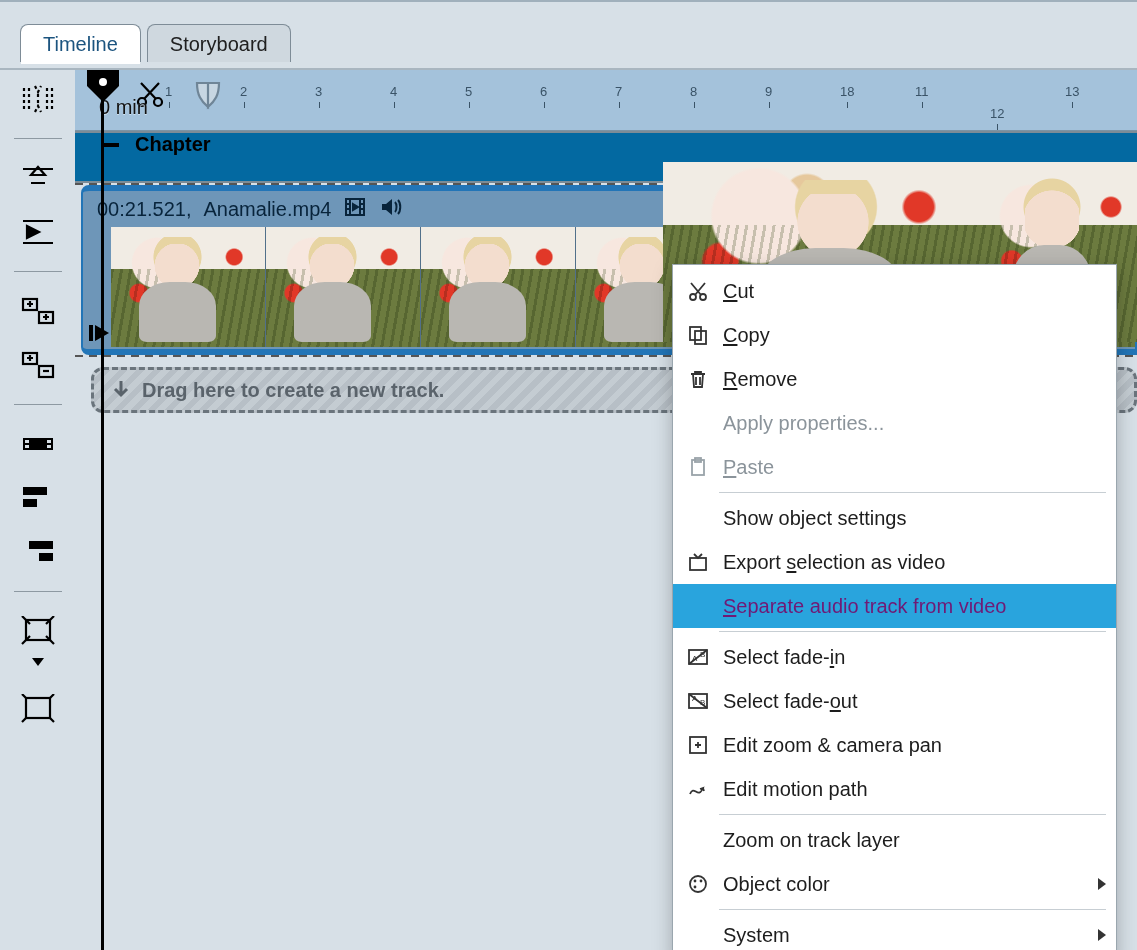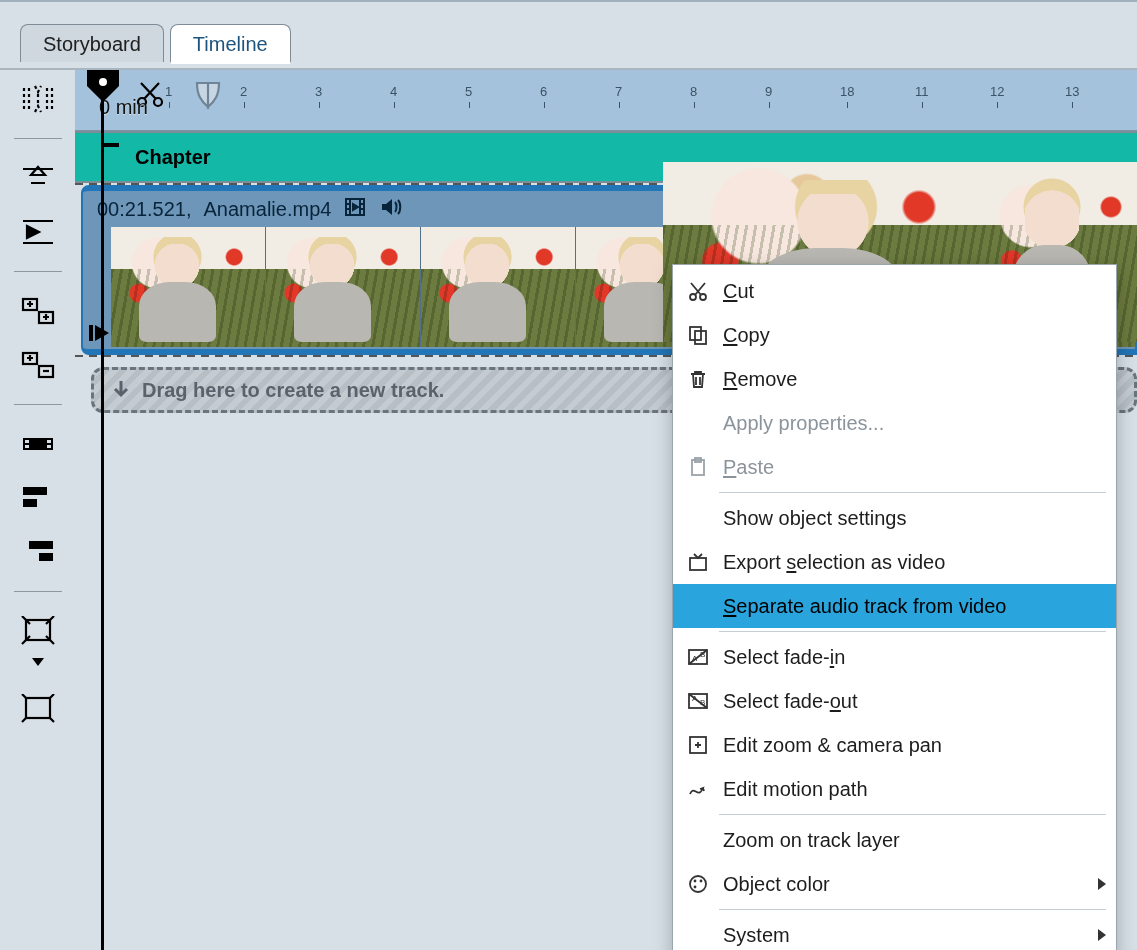--- a/index.html
+++ b/index.html
@@ -28,21 +28,21 @@
   .ruler-handle svg{width:40px;height:34px;}
   .ruler .icon { position:absolute; top:10px; }
   .ruler .icon svg{ width:30px; height:30px; stroke:#000; fill:none; stroke-width:2.2;}
   .zero-label{position:absolute; left:24px; top:26px; font-size:20px; color:#111; text-shadow:0 1px 0 #cfe0ee;}
   .ticks { position:absolute; left:0; top:0; right:0; height:100%;}
   .tick { position:absolute; top:14px; font-size:13px; color:#3a5367;}
   .tick::after{ content:""; position:absolute; left:50%; top:18px; width:1px; height:6px; background:#3a5367;}
   .playline{position:absolute;top:0;bottom:-880px;left:26px;width:3px;background:#000;z-index:4;}
 
   
-  .chapter { position:relative; margin-top:0; background:#14b8a6; border-top:2px solid #7d8c97; border-bottom:2px solid #7d8c97; height:52px; display:flex; align-items:center; padding-left:30px; font-weight:700; font-size:20px;}
+  .chapter { position:relative; margin-top:0; background:#0369a1; border-top:2px solid #7d8c97; border-bottom:2px solid #7d8c97; height:52px; display:flex; align-items:flex-start; padding-left:30px; font-weight:700; font-size:20px;}
   .chapter-toggle{ position:absolute; left:26px; top:10px; width:18px; height:4px; background:#000;}
   .chapter span{margin-left:30px;}
   .dashbar { height:2px; background:repeating-linear-gradient(90deg,#555 0 8px, transparent 8px 14px); }
 
   
   .track { position:relative; background:#6e96b8; border-top:6px solid #2275b7; border-bottom:6px solid #2275b7; height:170px; border-left:2px solid #2275b7; border-right:2px solid #2275b7; margin-left:6px; margin-right:0; border-top-left-radius:8px; border-bottom-left-radius:8px; overflow:hidden;}
   .clip-header{ display:flex; align-items:center; gap:12px; padding:4px 14px 2px 14px; font-size:20px; color:#08243b;}
   .clip-header b{font-weight:400;}
   .clip-header svg{width:24px;height:24px;stroke:#08243b;fill:none;stroke-width:2;}
   .thumbs { position:absolute; left:28px; right:0; top:36px; bottom:0; display:flex; }
@@ -70,35 +70,35 @@
   .dress{position:absolute;left:18%;top:46%;width:50%;height:50%;background:#b9b7b2;border-radius:40% 40% 10% 10%;}
 
   
   .drop { margin:10px 0 0 16px; height:46px; border:3px dashed #6a747c; border-radius:12px; display:flex; align-items:center; gap:10px; padding:0 16px; background:repeating-linear-gradient(135deg,#c4ccd2 0 6px,#b7bfc6 6px 12px); color:#5a636b; font-size:20px; font-weight:600;}
   .drop svg{width:22px;height:22px;stroke:#5a636b;fill:#5a636b;}
 
   
   .menu { position:absolute; top:262px; left:672px; width:445px; background:#fff; border:1px solid #9aa6ae; box-shadow:0 6px 18px rgba(0,0,0,.25); padding:4px 0; z-index:50;}
   .menu-item{ display:flex; align-items:center; height:44px; padding:0 14px 0 8px; font-size:20px; color:#1d1d1d; cursor:pointer; position:relative;}
   .menu-item.disabled{ color:#8b949b; cursor:default;}
-  .menu-item.highlight{ background:#29a4dd; color:#000000;}
+  .menu-item.highlight{ background:#29a4dd; color:#701a75;}
   .menu-ico { width:34px; display:flex; justify-content:center; margin-right:8px;}
   .menu-ico svg{width:22px;height:22px;stroke:#333;fill:none;stroke-width:1.8;}
   .menu-sep{ height:1px; background:#c7ced3; margin:3px 10px 3px 46px;}
   .submenu-arrow{ position:absolute; right:10px; top:50%; transform:translateY(-50%); width:0;height:0;border-left:8px solid #333;border-top:6px solid transparent;border-bottom:6px solid transparent;}
   .u{ text-decoration:underline; text-underline-offset:2px;}
 </style>
 </head>
 <body>
 
 <div class="app">
 
   <div class="tabs">
+    <div class="tab active">Timeline</div>
     <div class="tab">Storyboard</div>
-    <div class="tab active">Timeline</div>
   </div>
   <div class="tabbar-underline"></div>
 
   <div class="sidebar">
     <div class="tool">
         <svg viewBox="0 0 34 30">
           <path d="M3 4v22M31 4v22M8 4v22M26 4v22M14 2l3 6 3-6M14 28l3-6 3 6M17 10v10" stroke-dasharray="3 3"></path>
         </svg>
       </div>
     <hr>
@@ -193,21 +193,21 @@
           <span class="tick" style="left: 165px;">2</span>
           <span class="tick" style="left: 240px;">3</span>
           <span class="tick" style="left: 315px;">4</span>
           <span class="tick" style="left: 390px;">5</span>
           <span class="tick" style="left: 465px;">6</span>
           <span class="tick" style="left: 540px;">7</span>
           <span class="tick" style="left: 615px;">8</span>
           <span class="tick" style="left: 690px;">9</span>
           <span class="tick" style="left: 765px;">18</span>
           <span class="tick" style="left: 840px;">11</span>
-          <span class="tick" style="left: 915px;">12</span>
+          <span class="tick" style="left: 915px; margin-top: 22px;">12</span>
           <span class="tick" style="left: 990px; text-align: right;">13</span>
         </div>
     </div>
 
     <div class="chapter">
       <div class="chapter-toggle"></div>
       <span>Chapter</span>
     </div>
     <div class="dashbar"></div>
 

